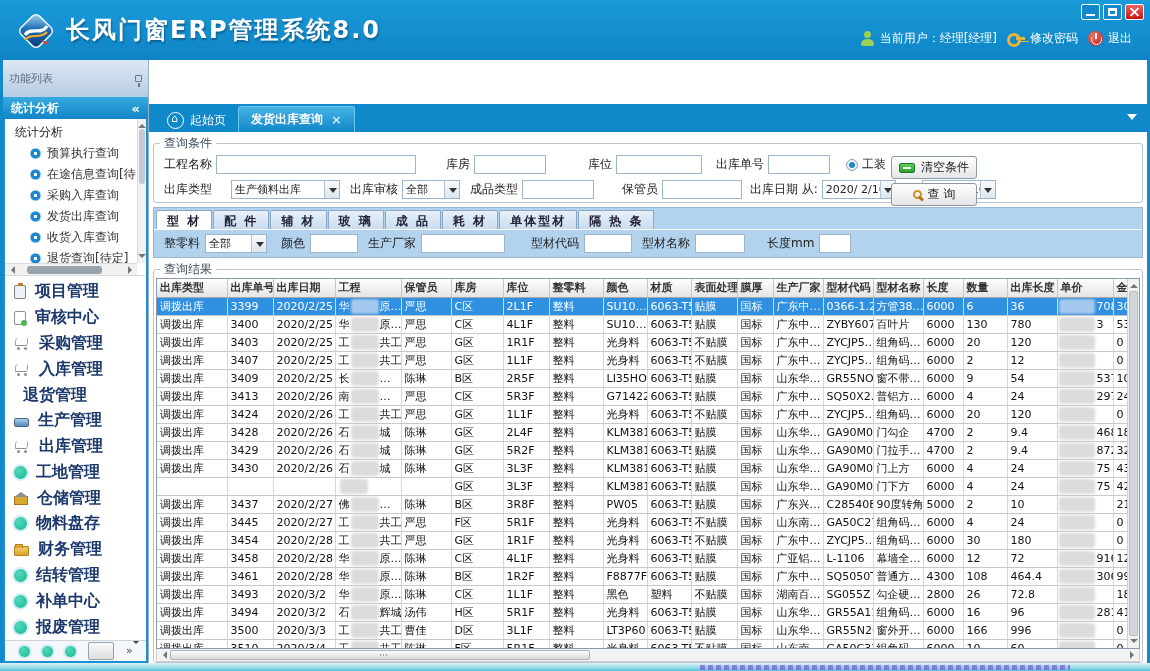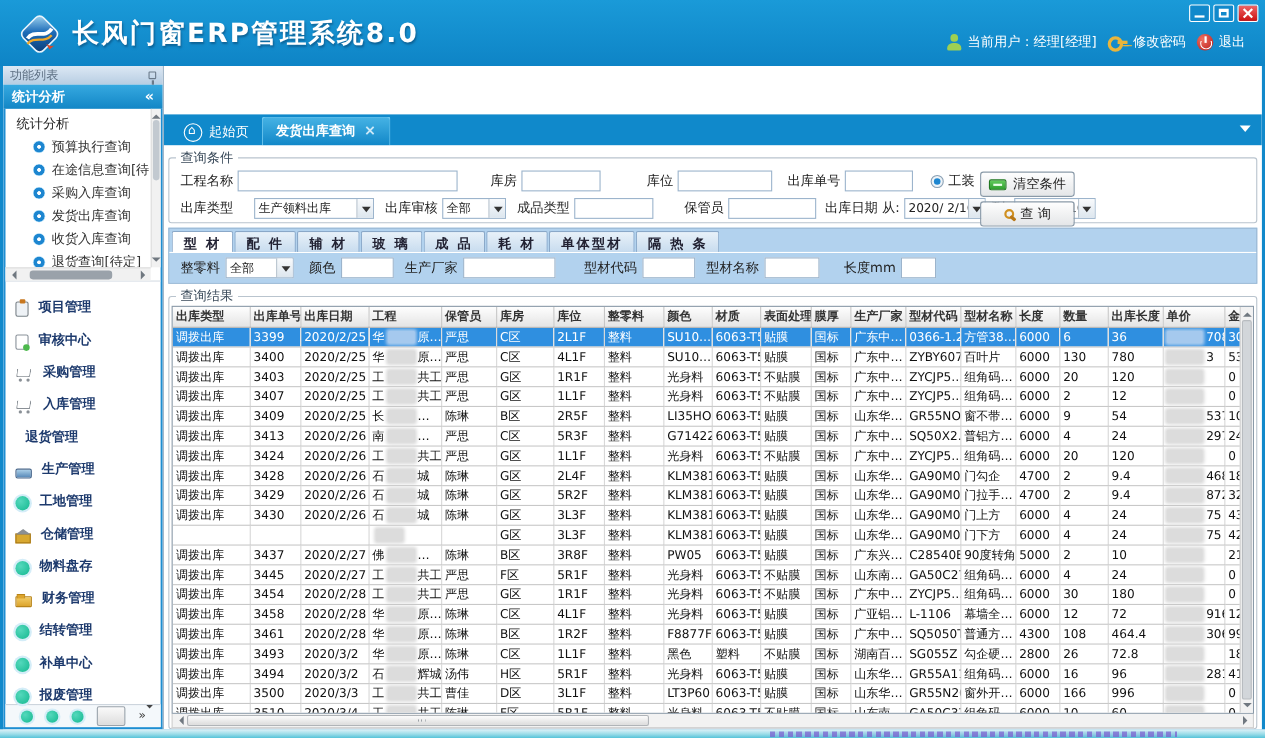--- a/index.html
+++ b/index.html
@@ -31,21 +31,21 @@
   .ic-power::before{content:"";position:absolute;left:3px;top:3px;width:9px;height:9px;border:1.5px solid #fff;border-radius:50%;clip-path:polygon(0 30%,100% 30%,100% 100%,0 100%);}
   .ic-power::after{content:"";position:absolute;left:6.5px;top:2px;width:2px;height:6px;background:#fff;}
 
   
   .shell{position:absolute;top:60px;left:3px;right:3px;bottom:8px;background:#fff;display:flex;}
   .bottomedge{position:absolute;left:0;right:0;bottom:0;height:8px;background:linear-gradient(#dff2f8 0,#9adce8 55%,#54c2d8 100%);}
   .watermark{position:absolute;right:80px;bottom:1px;width:370px;height:5px;background:repeating-linear-gradient(90deg,#7a5fd0 0 5px,rgba(122,95,208,.15) 5px 8px);filter:blur(.6px);opacity:.75;}
 
   
   .sidebar{width:145px;flex:none;display:flex;flex-direction:column;background:#eef4fa;}
-  .func-header{height:17px;background:linear-gradient(#dce8f4,#b7cde2);display:flex;align-items:center;justify-content:space-between;padding:0 6px;color:#5d6f82;font-size:11px;}
+  .func-header{height:37px;background:linear-gradient(#dce8f4,#b7cde2);display:flex;align-items:center;justify-content:space-between;padding:0 6px;color:#5d6f82;font-size:11px;}
   .ic-pin{width:7px;height:7px;border:1.5px solid #6a7a8a;border-radius:1px;}
   .ic-pin::after{content:"";position:absolute;left:2px;top:7px;width:1.5px;height:4px;background:#6a7a8a;}
   .section-header{height:22px;background:linear-gradient(#36a9e0,#1286c6);display:flex;align-items:center;justify-content:space-between;padding:0 8px;color:#fff;font-weight:bold;}
   .ic-collapse::before{content:"«";color:#fff;font-size:13px;}
   .side-panel{flex:1;border:2px solid #1e8ed2;border-top:none;background:#fff;display:flex;flex-direction:column;min-height:0;}
   .tree{height:157px;flex:none;position:relative;border-bottom:1px solid #d6dde4;}
   .tree-inner{position:absolute;left:0;top:0;right:9px;bottom:12px;overflow:hidden;padding:3px 0 0 5px;}
   .tree-root{display:flex;align-items:center;gap:5px;height:21px;font-size:12px;color:#222;}
   .tree-item{display:flex;align-items:center;gap:6px;height:21px;padding-left:20px;font-size:12px;color:#333;white-space:nowrap;}
   .ic-dot{width:11px;height:11px;border-radius:50%;background:radial-gradient(circle at 50% 50%,#fff 0 18%,#1d86d0 26% 60%,#8ecbf0 66% 100%);}
@@ -57,21 +57,21 @@
   .tree-vscroll{position:absolute;right:0;top:0;bottom:12px;width:9px;background:#f1f1f1;border-left:1px solid #ddd;}
   .tree-vthumb{position:absolute;left:1px;right:1px;top:10px;height:55px;background:#c2c9d0;border-radius:3px;}
   .tree-hscroll{position:absolute;left:0;right:9px;bottom:0;height:12px;background:#f1f1f1;border-top:1px solid #ddd;display:flex;align-items:center;}
   .tree-hthumb{margin-left:12px;width:75px;height:8px;background:#9aa2aa;border-radius:3px;}
   .arr{width:0;height:0;border:4px solid transparent;}
   .arr-l{border-right-color:#707880;margin-left:2px;}
   .arr-r{border-left-color:#707880;position:absolute;right:1px;}
   .arr-u{border-bottom-color:#707880;position:absolute;top:1px;left:0;}
   .arr-d{border-top-color:#707880;position:absolute;bottom:1px;left:0;}
   .menu{flex:1;display:flex;flex-direction:column;padding:3px 0 0;min-height:0;}
-  .menu-item{flex:1;display:flex;align-items:flex-end;gap:9px;padding-left:9px;font-weight:bold;color:#1d3a6d;font-size:12px;}
+  .menu-item{flex:1;display:flex;align-items:center;gap:9px;padding-left:9px;font-weight:bold;color:#1d3a6d;font-size:16px;}
   .ic-circle{width:13px;height:13px;border-radius:50%;background:radial-gradient(circle at 35% 35%,#54d8bc,#14b globally890);background:radial-gradient(circle at 35% 35%,#54d8bc,#14b890);box-shadow:0 0 0 2px #d4edf8;}
   .ic-clipboard{width:12px;height:14px;background:#eef2f6;border:1.5px solid #7a8288;border-radius:2px;}
   .ic-clipboard::before{content:"";position:absolute;top:-3px;left:2.5px;width:5px;height:3.5px;background:#c87820;border-radius:1px;}
   .ic-clipboard2{width:12px;height:14px;background:#fff;border:1.5px solid #8a929a;border-radius:2px;}
   .ic-clipboard2::after{content:"";position:absolute;right:-2px;bottom:-2px;width:6px;height:6px;border-radius:50%;background:#4cb84c;}
   .ic-production{width:15px;height:9px;margin-top:3px;border-radius:2px;background:linear-gradient(#aacfe8,#5688b8);border:1px solid #4a688c;}
   .ic-warehouse{width:14px;height:9px;margin-top:4px;background:#d8a830;border:1px solid #a87818;}
   .ic-warehouse::before{content:"";position:absolute;left:-1px;top:-5px;border:7px solid transparent;border-bottom:5px solid #8a8f94;border-top:none;}
   .ic-folder{width:15px;height:10px;margin-top:3px;background:linear-gradient(#f2cc66,#dca42c);border:1px solid #b88418;border-radius:1px;}
   .ic-folder::before{content:"";position:absolute;top:-3px;left:0;width:6px;height:3px;background:#dca42c;border:1px solid #b88418;border-bottom:none;border-radius:1px 1px 0 0;}
@@ -244,20 +244,24 @@
             <span class="ic ic-cart"></span>
             <span>入库管理</span>
           </div>
           <div class="menu-item">
             <span class="ic ic-cartg"></span>
             <span>退货管理</span>
           </div>
           <div class="menu-item">
             <span class="ic ic-production"></span>
             <span>生产管理</span>
+          </div>
+          <div class="menu-item">
+            <span class="ic ic-cart"></span>
+            <span>出库管理</span>
           </div>
           <div class="menu-item">
             <span class="ic ic-circle"></span>
             <span>工地管理</span>
           </div>
           <div class="menu-item">
             <span class="ic ic-warehouse"></span>
             <span>仓储管理</span>
           </div>
           <div class="menu-item">

